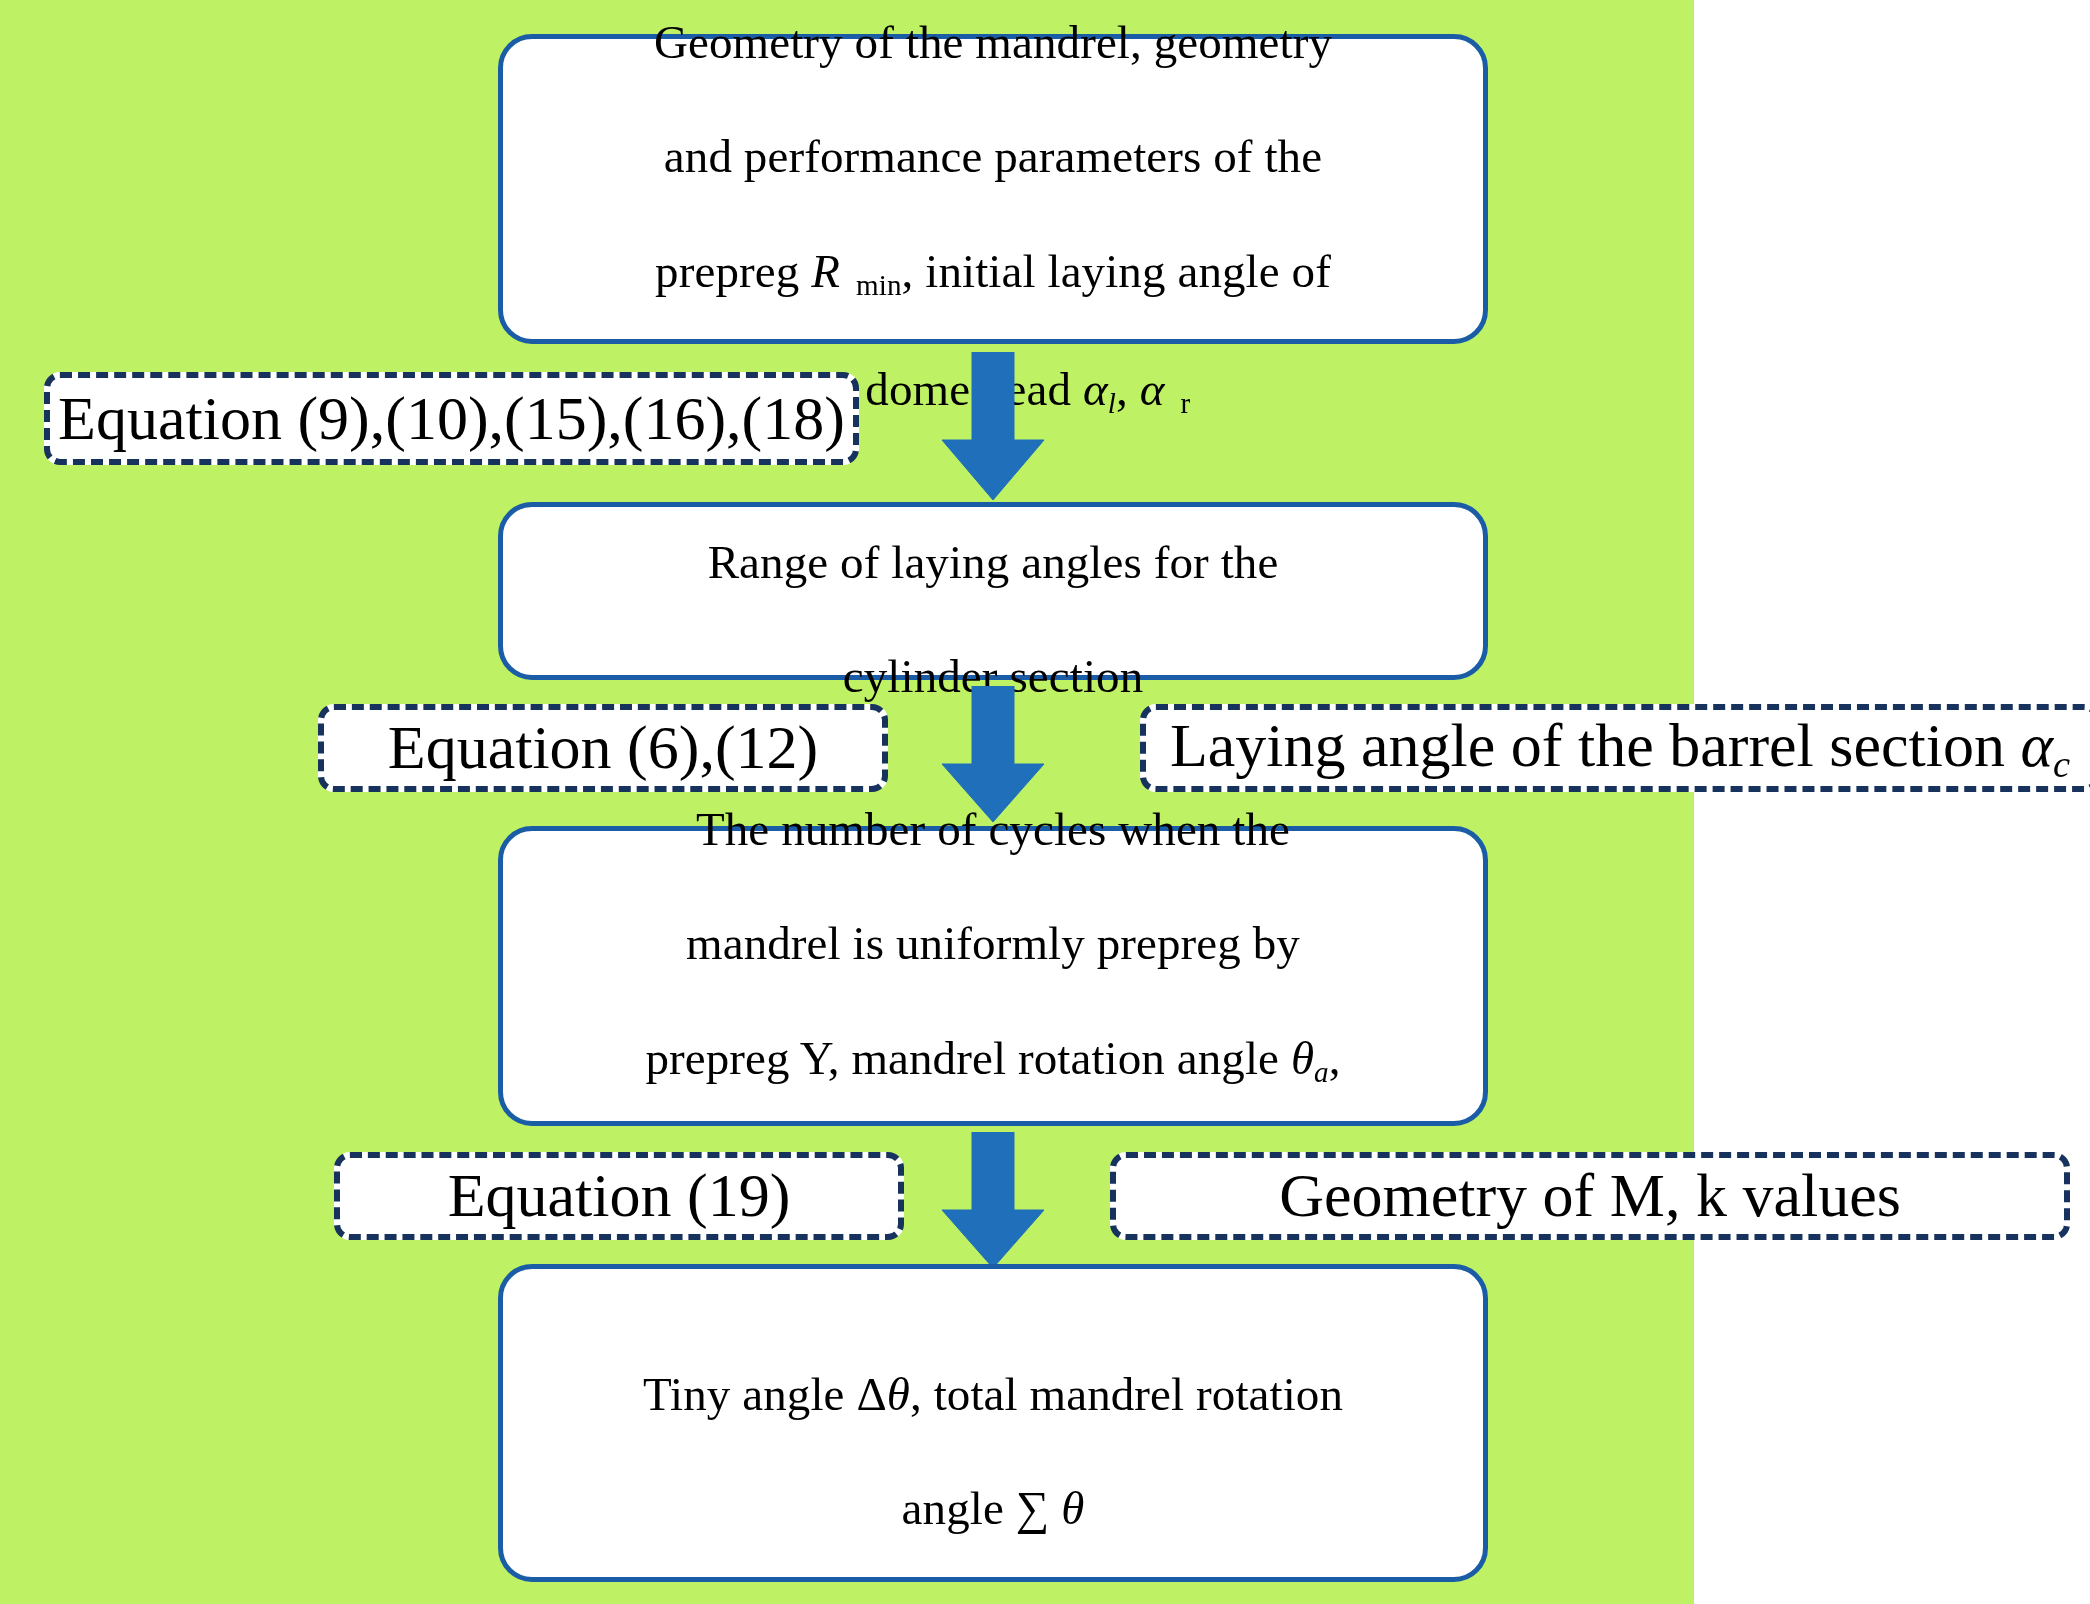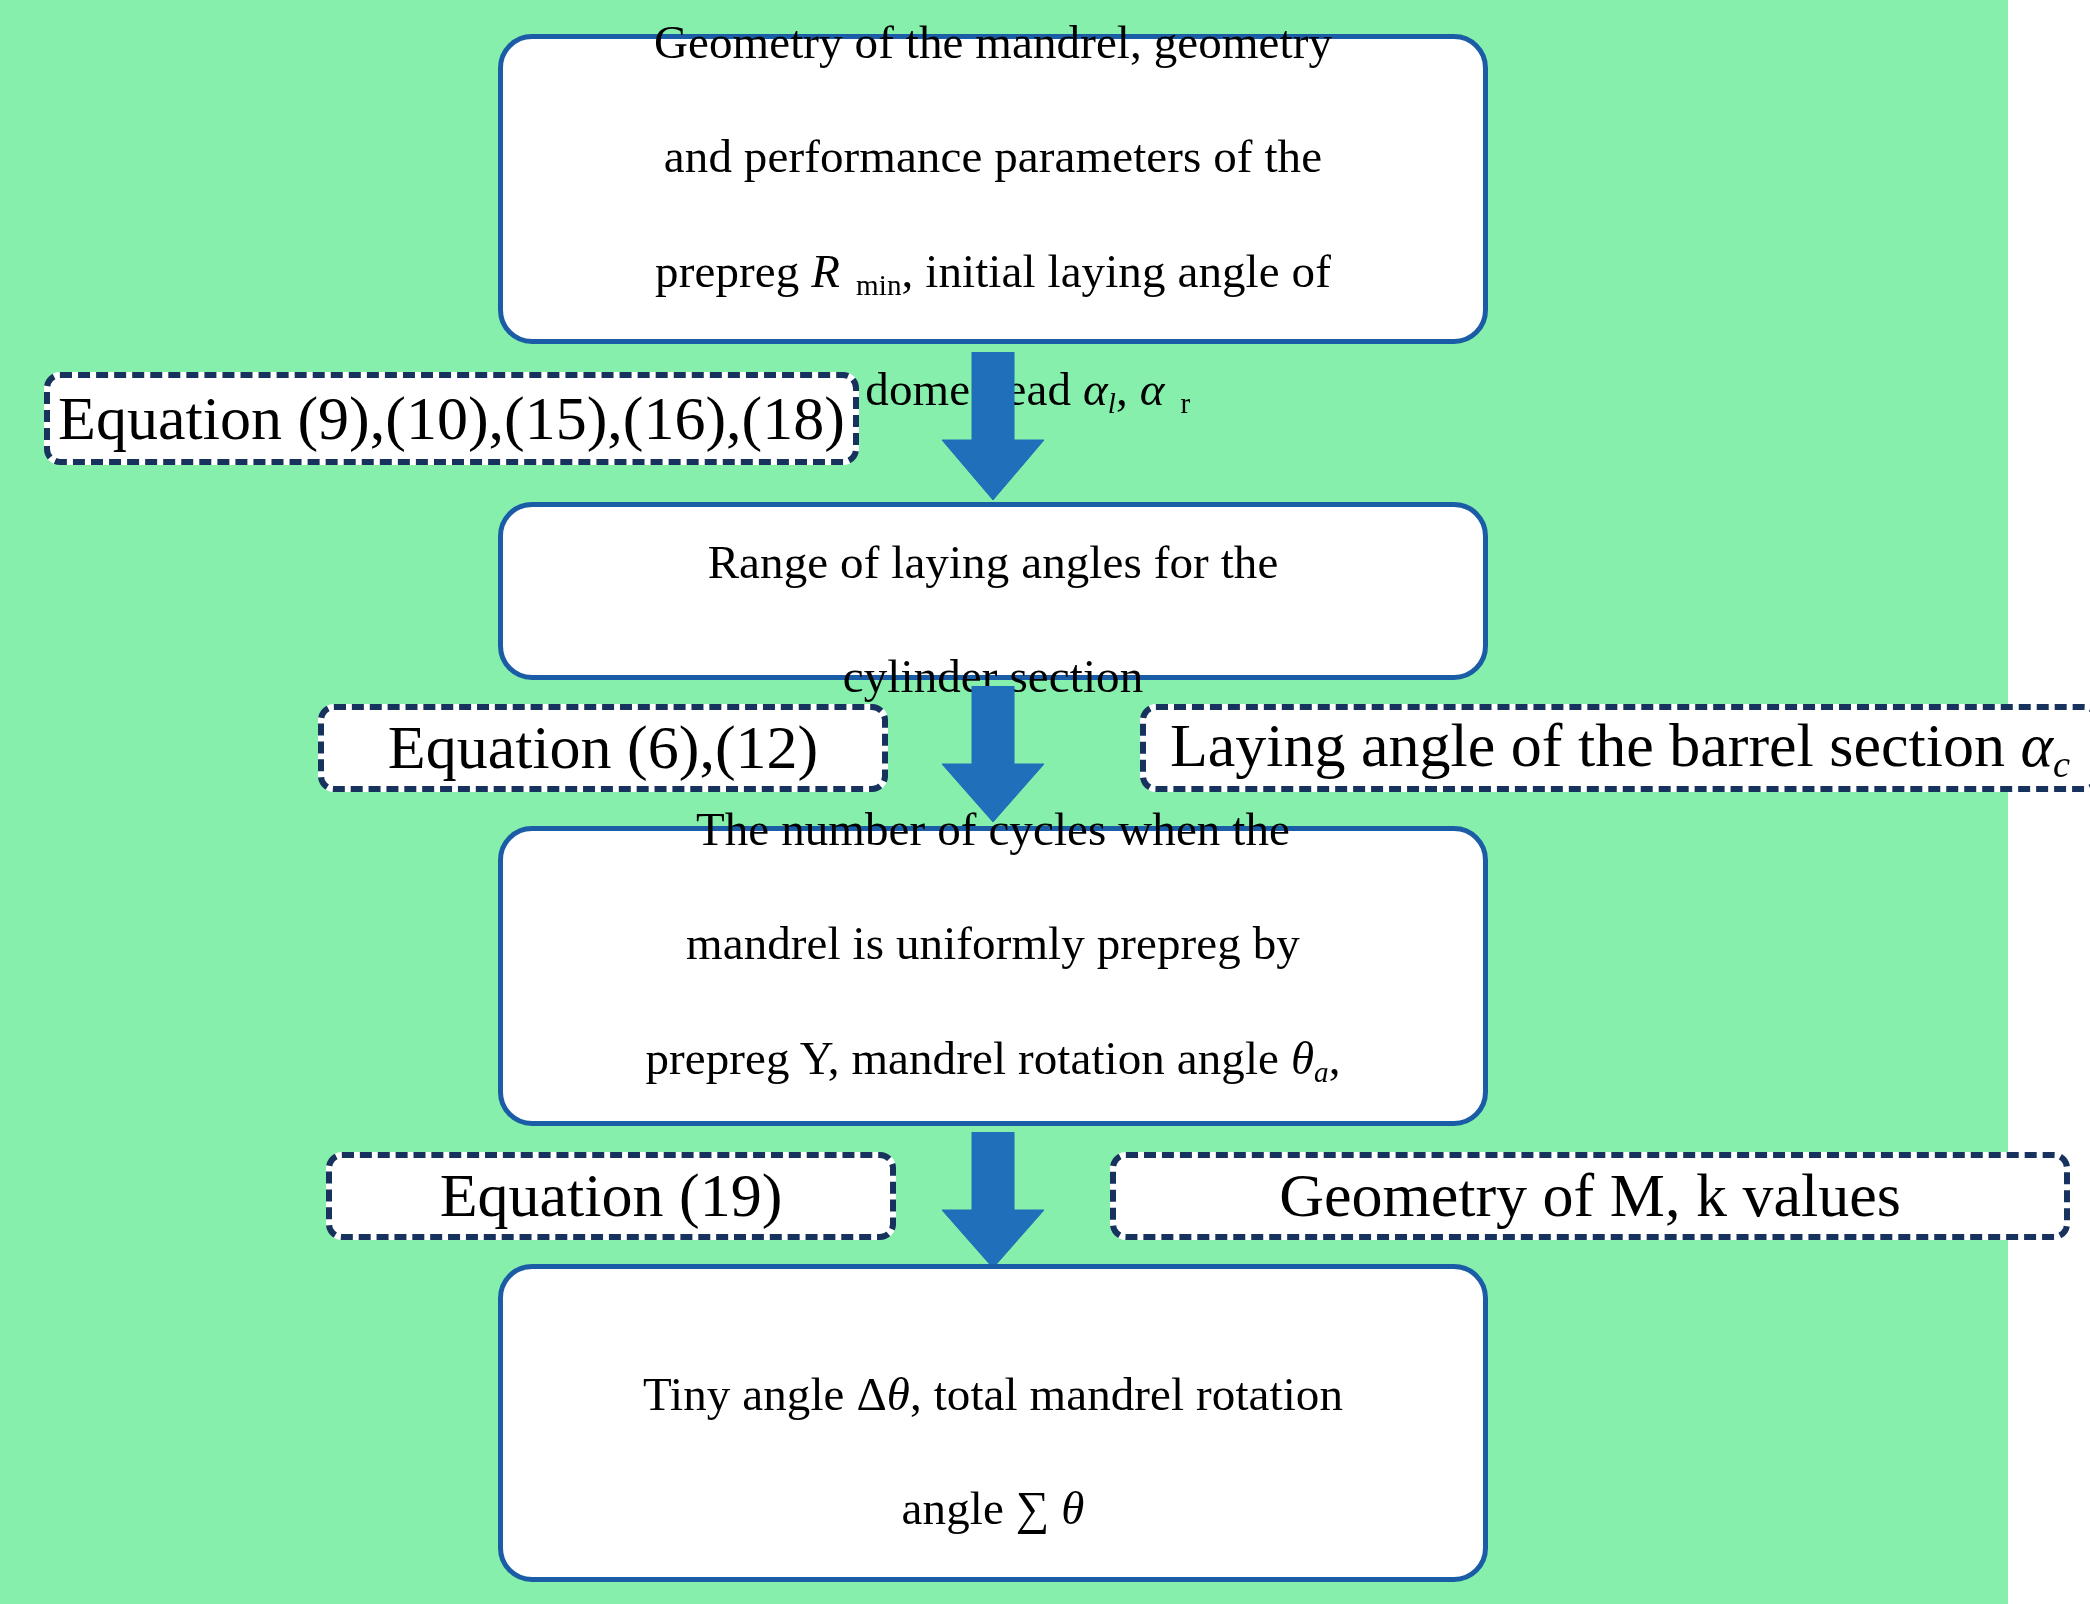--- a/index.html
+++ b/index.html
@@ -9,24 +9,23 @@
   }
   body {
     width: 2090px;
     height: 1604px;
     font-family: "Liberation Serif", "DejaVu Serif", serif;
     color: #000000;
     overflow: hidden;
   }
   #canvas {
     position: relative;
-    width: 1996px;
+    width: 1694px;
     height: 1604px;
-    background: #86efac;
-    padding-left: 12px;
+    background: #bef264;
   }
 
   
   .proc-box {
     position: absolute;
     box-sizing: border-box;
     border: 5px solid #1a5da6;
     border-radius: 34px;
     background: #ffffff;
     display: flex;
@@ -132,21 +131,21 @@
       <span>mandrel is uniformly prepreg by</span><br>
       <span>prepreg Y, mandrel rotation angle </span><i class="sym">θ</i><span class="sub">a</span><span>,</span><br>
       <i class="sym">θ</i><span class="sub">b</span>
     </div>
   </div>
 
   <svg class="arrow" style="left:940px; top:1132px;" width="106" height="138" viewBox="0 0 106 138">
     <polygon points="32,0 74,0 74,78 104,78 53,136 2,78 32,78" fill="#1f6fba" stroke="#1f6fba" stroke-width="1"></polygon>
   </svg>
 
-  <div class="dash-box" style="left:326px; top:1152px; width:570px; height:88px;">
+  <div class="dash-box" style="left:334px; top:1152px; width:570px; height:88px;">
     <span class="dash-text">Equation (19)</span>
   </div>
 
   <div class="dash-box" style="left:1110px; top:1152px; width:960px; height:88px;">
     <span class="dash-text">Geometry of M, k values</span>
   </div>
 
   <div class="proc-box" style="left:498px; top:1264px; width:990px; height:318px;">
     <div class="proc-text">
       <span>Tiny angle </span><span>Δ</span><i class="sym">θ</i><span>, total mandrel rotation</span><br>

